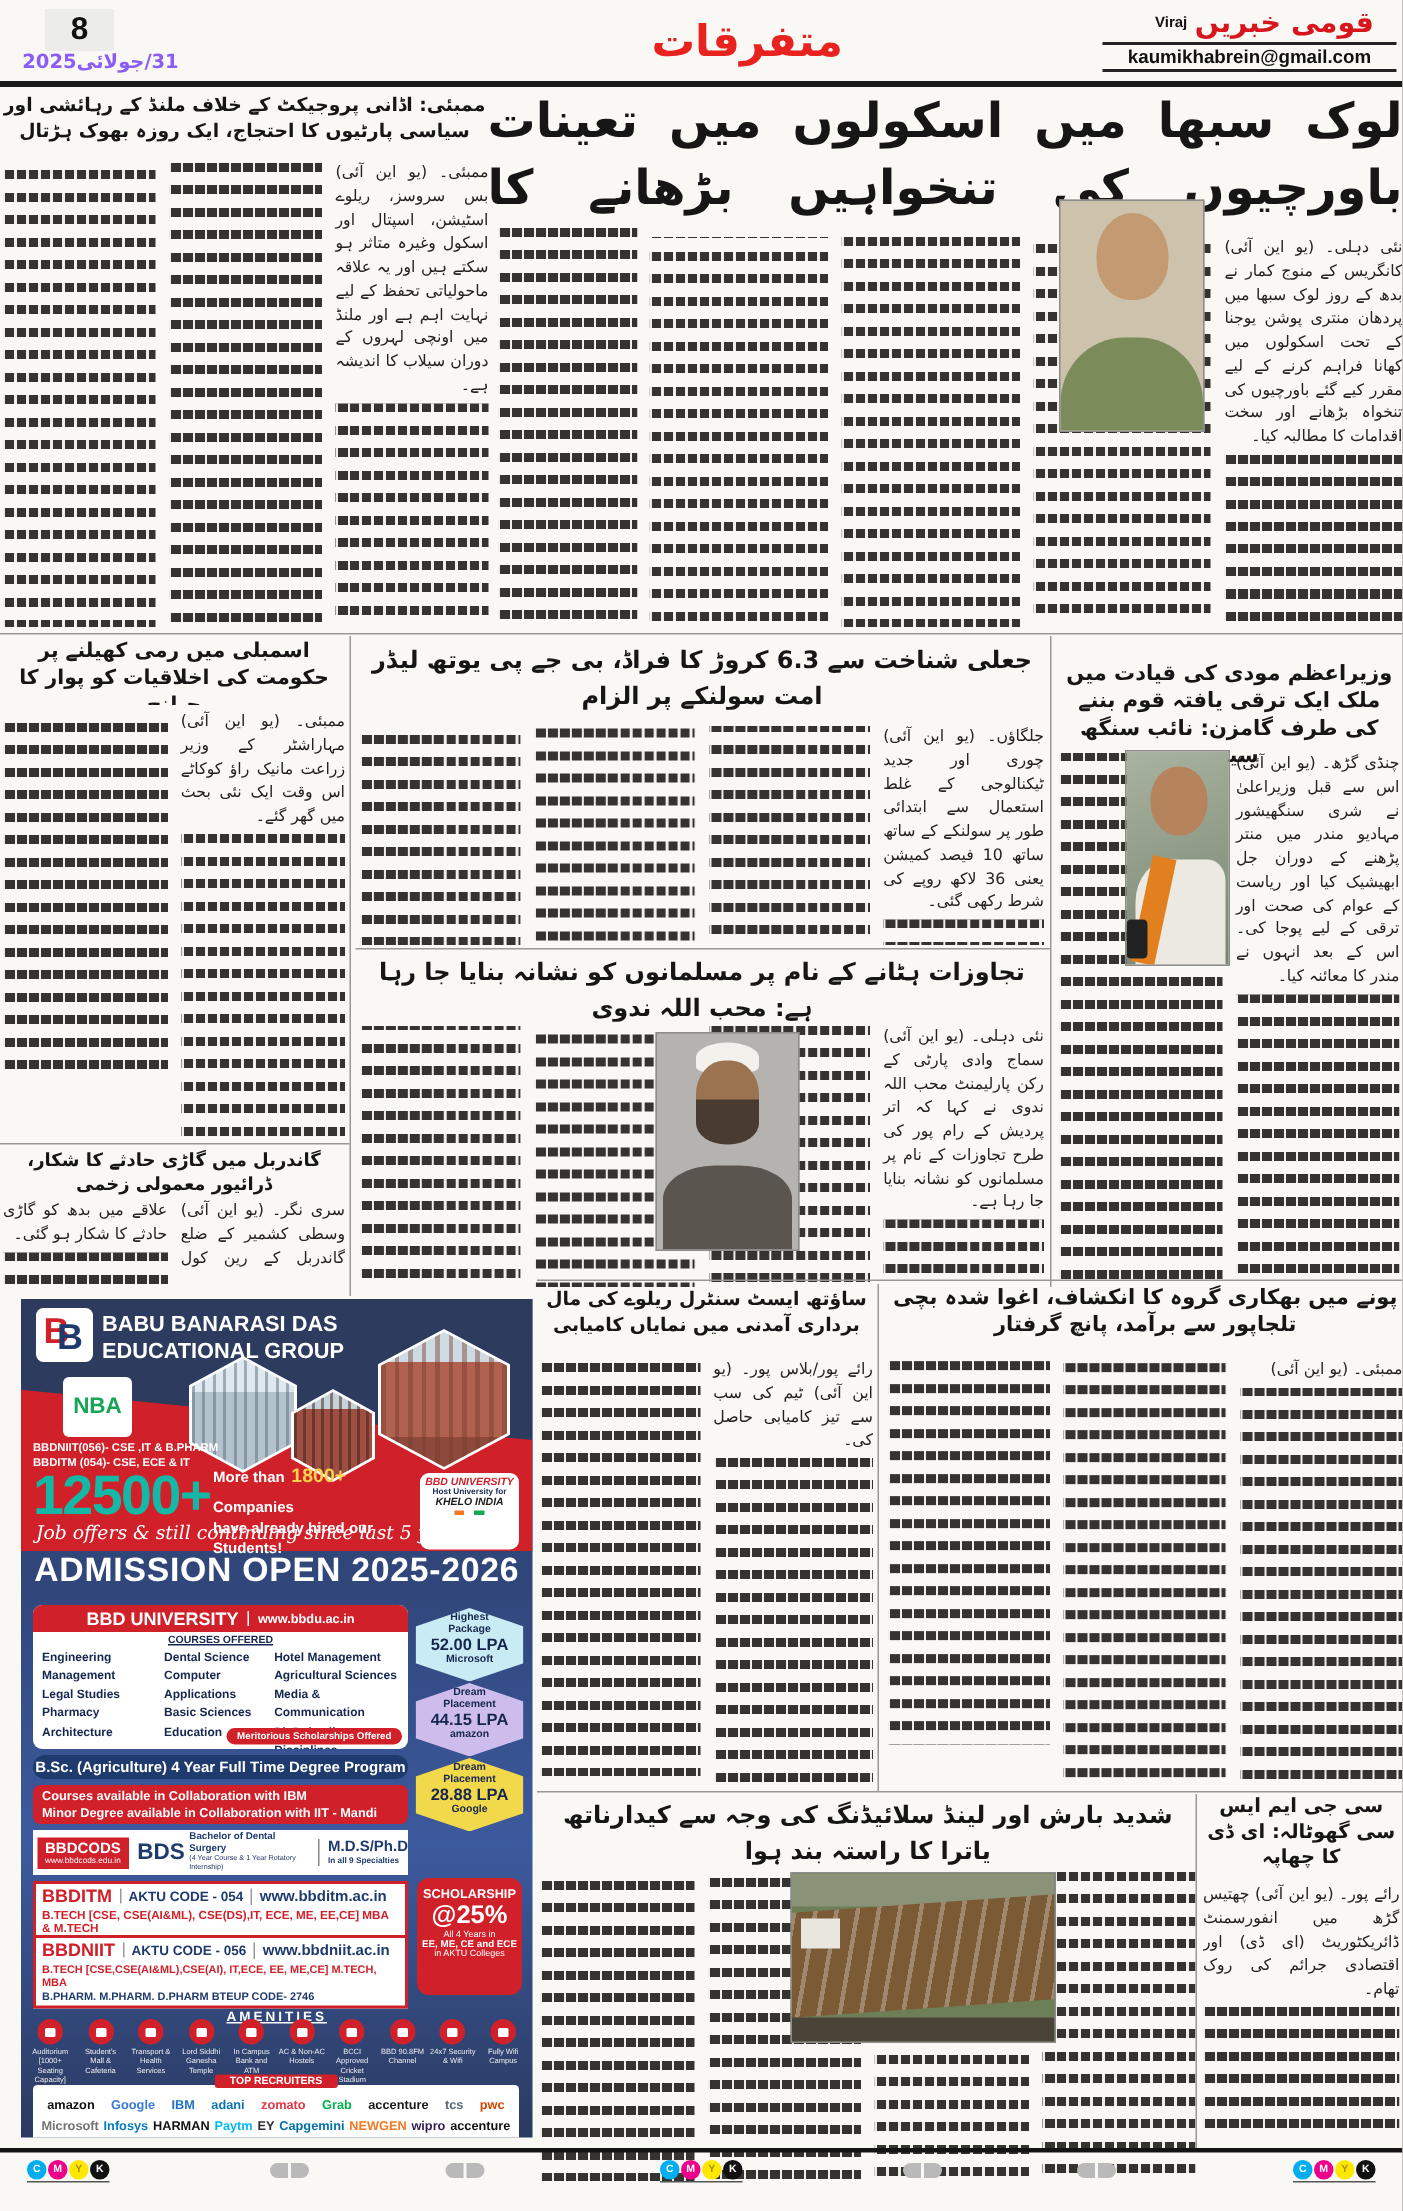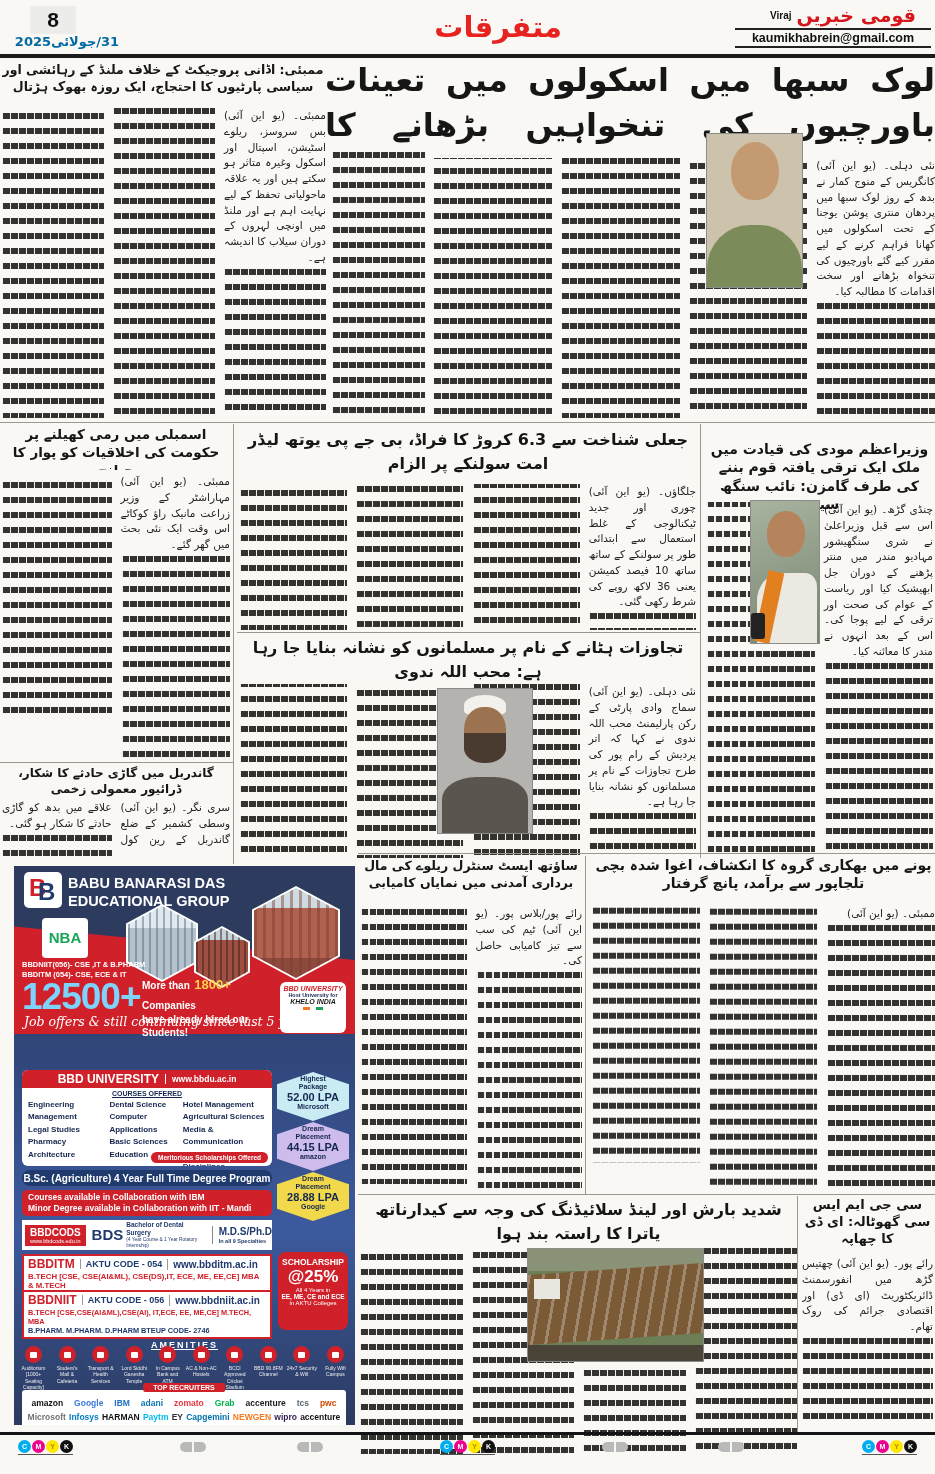--- a/index.html
+++ b/index.html
@@ -15,21 +15,21 @@
         text-align:justify;margin:0 0 3px 0;color:#222;}
   .uf{width:100%;
       background:
         repeating-linear-gradient(90deg, rgba(249,248,244,.95) 0 1.5px, transparent 1.5px 8px),
         repeating-linear-gradient(to bottom,#34332f 0 6px,transparent 6px 15px);}
   .rule{position:absolute;background:#9a9892;}
   .photo{position:absolute;border:1px solid #8b8b8b;overflow:hidden;background:#c9c2b2;}
   
   .pageno{position:absolute;left:30px;top:6px;width:46px;height:28px;background:#ececea;
           font-weight:bold;font-size:21px;text-align:center;line-height:28px;color:#111;}
-  .hdate{position:absolute;left:2px;top:34px;width:130px;font-weight:bold;font-size:13px;color:#0369a1;text-align:center;}
+  .hdate{position:absolute;left:2px;top:34px;width:130px;font-weight:bold;font-size:13px;color:#8b5cf6;text-align:center;}
   .section-title{position:absolute;left:372px;top:10px;width:190px;
                  color:#e8231f;font-weight:900;font-size:29px;}
   .paper-name{color:#d6151c;font-weight:900;font-size:19px;}
   .paper-logo{color:#111;font-weight:bold;font-size:10px;margin-left:20px;}
   .email{font-weight:bold;font-size:12.5px;color:#111;border-top:2px solid #222;border-bottom:2px solid #222;
          padding:1px 4px;display:block;text-align:center;margin-top:2px;}
   
   .ad{position:absolute;left:14px;top:866px;width:341px;height:559px;
       background:linear-gradient(180deg,#2c3a5e 0%,#31477c 35%,#3c5globe 0,#3c5a9e 65%,#2b3a60 100%);
       background:linear-gradient(180deg,#2c3a5e 0%,#31477c 35%,#3c5a9e 65%,#2b3a60 100%);
@@ -228,36 +228,39 @@
         <div class="hex abs" style="left:2px;top:2px;width:84px;height:90px;background:
              repeating-linear-gradient(90deg, rgba(120,60,45,.45) 0 3px, transparent 3px 9px),
              linear-gradient(#cfdbe2 0 22%,#b0614f 22% 78%,#8d4a3c 78% 100%);"></div>
       </div>
 
       <div class="abs" style="left:28px;top:52px;width:46px;height:40px;background:#fff;border-radius:4px;text-align:center;">
         <span style="color:#18a558;font-weight:900;font-size:15px;line-height:40px;">NBA</span>
       </div>
       <div class="abs" style="left:8px;top:94px;font-size:7.5px;font-weight:800;color:#fff;">BBDNIIT(056)- CSE ,IT &amp; B.PHARM</div>
       <div class="abs" style="left:8px;top:104px;font-size:7.5px;font-weight:800;color:#fff;">BBDITM (054)- CSE, ECE &amp; IT</div>
-      <div class="abs" style="left:8px;top:110px;font-size:37px;font-weight:900;color:#7dd3fc;letter-spacing:-1px;">12500+</div>
+      <div class="abs" style="left:8px;top:110px;font-size:37px;font-weight:900;color:#14b8a6;letter-spacing:-1px;">12500+</div>
       <div class="abs" style="left:128px;top:108px;width:135px;line-height:1.25;">
         <span style="font-size:10px;font-weight:800;color:#fff;">More than</span>
         <span style="font-size:13px;font-weight:900;color:#ffd24a;">1800+</span>
         <span style="font-size:10px;font-weight:800;color:#fff;">Companies</span>
         <div style="font-size:10px;font-weight:800;color:#fff;">have already hired our Students!</div>
       </div>
       <div class="abs" style="left:10px;top:148px;font-family:'DejaVu Serif',serif;font-style:italic;font-size:12.5px;color:#fff;">Job offers &amp; still continuing since last 5 years ...</div>
       <div class="abs" style="left:266px;top:116px;width:66px;height:48px;background:#fff;border-radius:6px;text-align:center;color:#15264f;padding-top:3px;">
         <div style="font-size:7px;font-weight:900;color:#d0202a;font-style:italic;">BBD UNIVERSITY</div>
         <div style="font-size:5.5px;font-weight:700;">Host University for</div>
         <div style="font-size:7px;font-weight:900;font-style:italic;color:#1b1b1b;">KHELO INDIA</div>
         <div style="width:20px;height:3px;margin:2px auto 0;background:linear-gradient(90deg,#f47920 33%,#fff 33% 66%,#18a558 66%);"></div>
       </div>
     </div>
 
+    <div class="abs" style="left:0;top:168px;width:341px;height:34px;text-align:center;">
+      <span style="font-size:22.5px;font-weight:900;color:#fff;letter-spacing:.5px;">ADMISSION OPEN 2025-2026</span>
+    </div>
 
     <div class="abs" style="left:8px;top:204px;width:250px;height:96px;background:#fff;border-radius:6px;overflow:hidden;">
       <div class="redbar" style="height:18px;display:flex;align-items:center;justify-content:center;gap:6px;">
         <span style="font-size:12px;font-weight:800;">BBD UNIVERSITY</span>
         <span style="font-size:8.5px;font-weight:700;border-left:1px solid #fff;padding-left:6px;">www.bbdu.ac.in</span>
       </div>
       <div style="text-align:center;font-size:7px;font-weight:800;color:#15264f;text-decoration:underline;margin-top:2px;">COURSES OFFERED</div>
       <div style="display:flex;padding:2px 6px;color:#15264f;">
         <ul style="margin:0;padding:0 8px 0 0;list-style:none;font-size:8px;font-weight:700;line-height:1.55;flex:1;">
             <li>Engineering</li>

